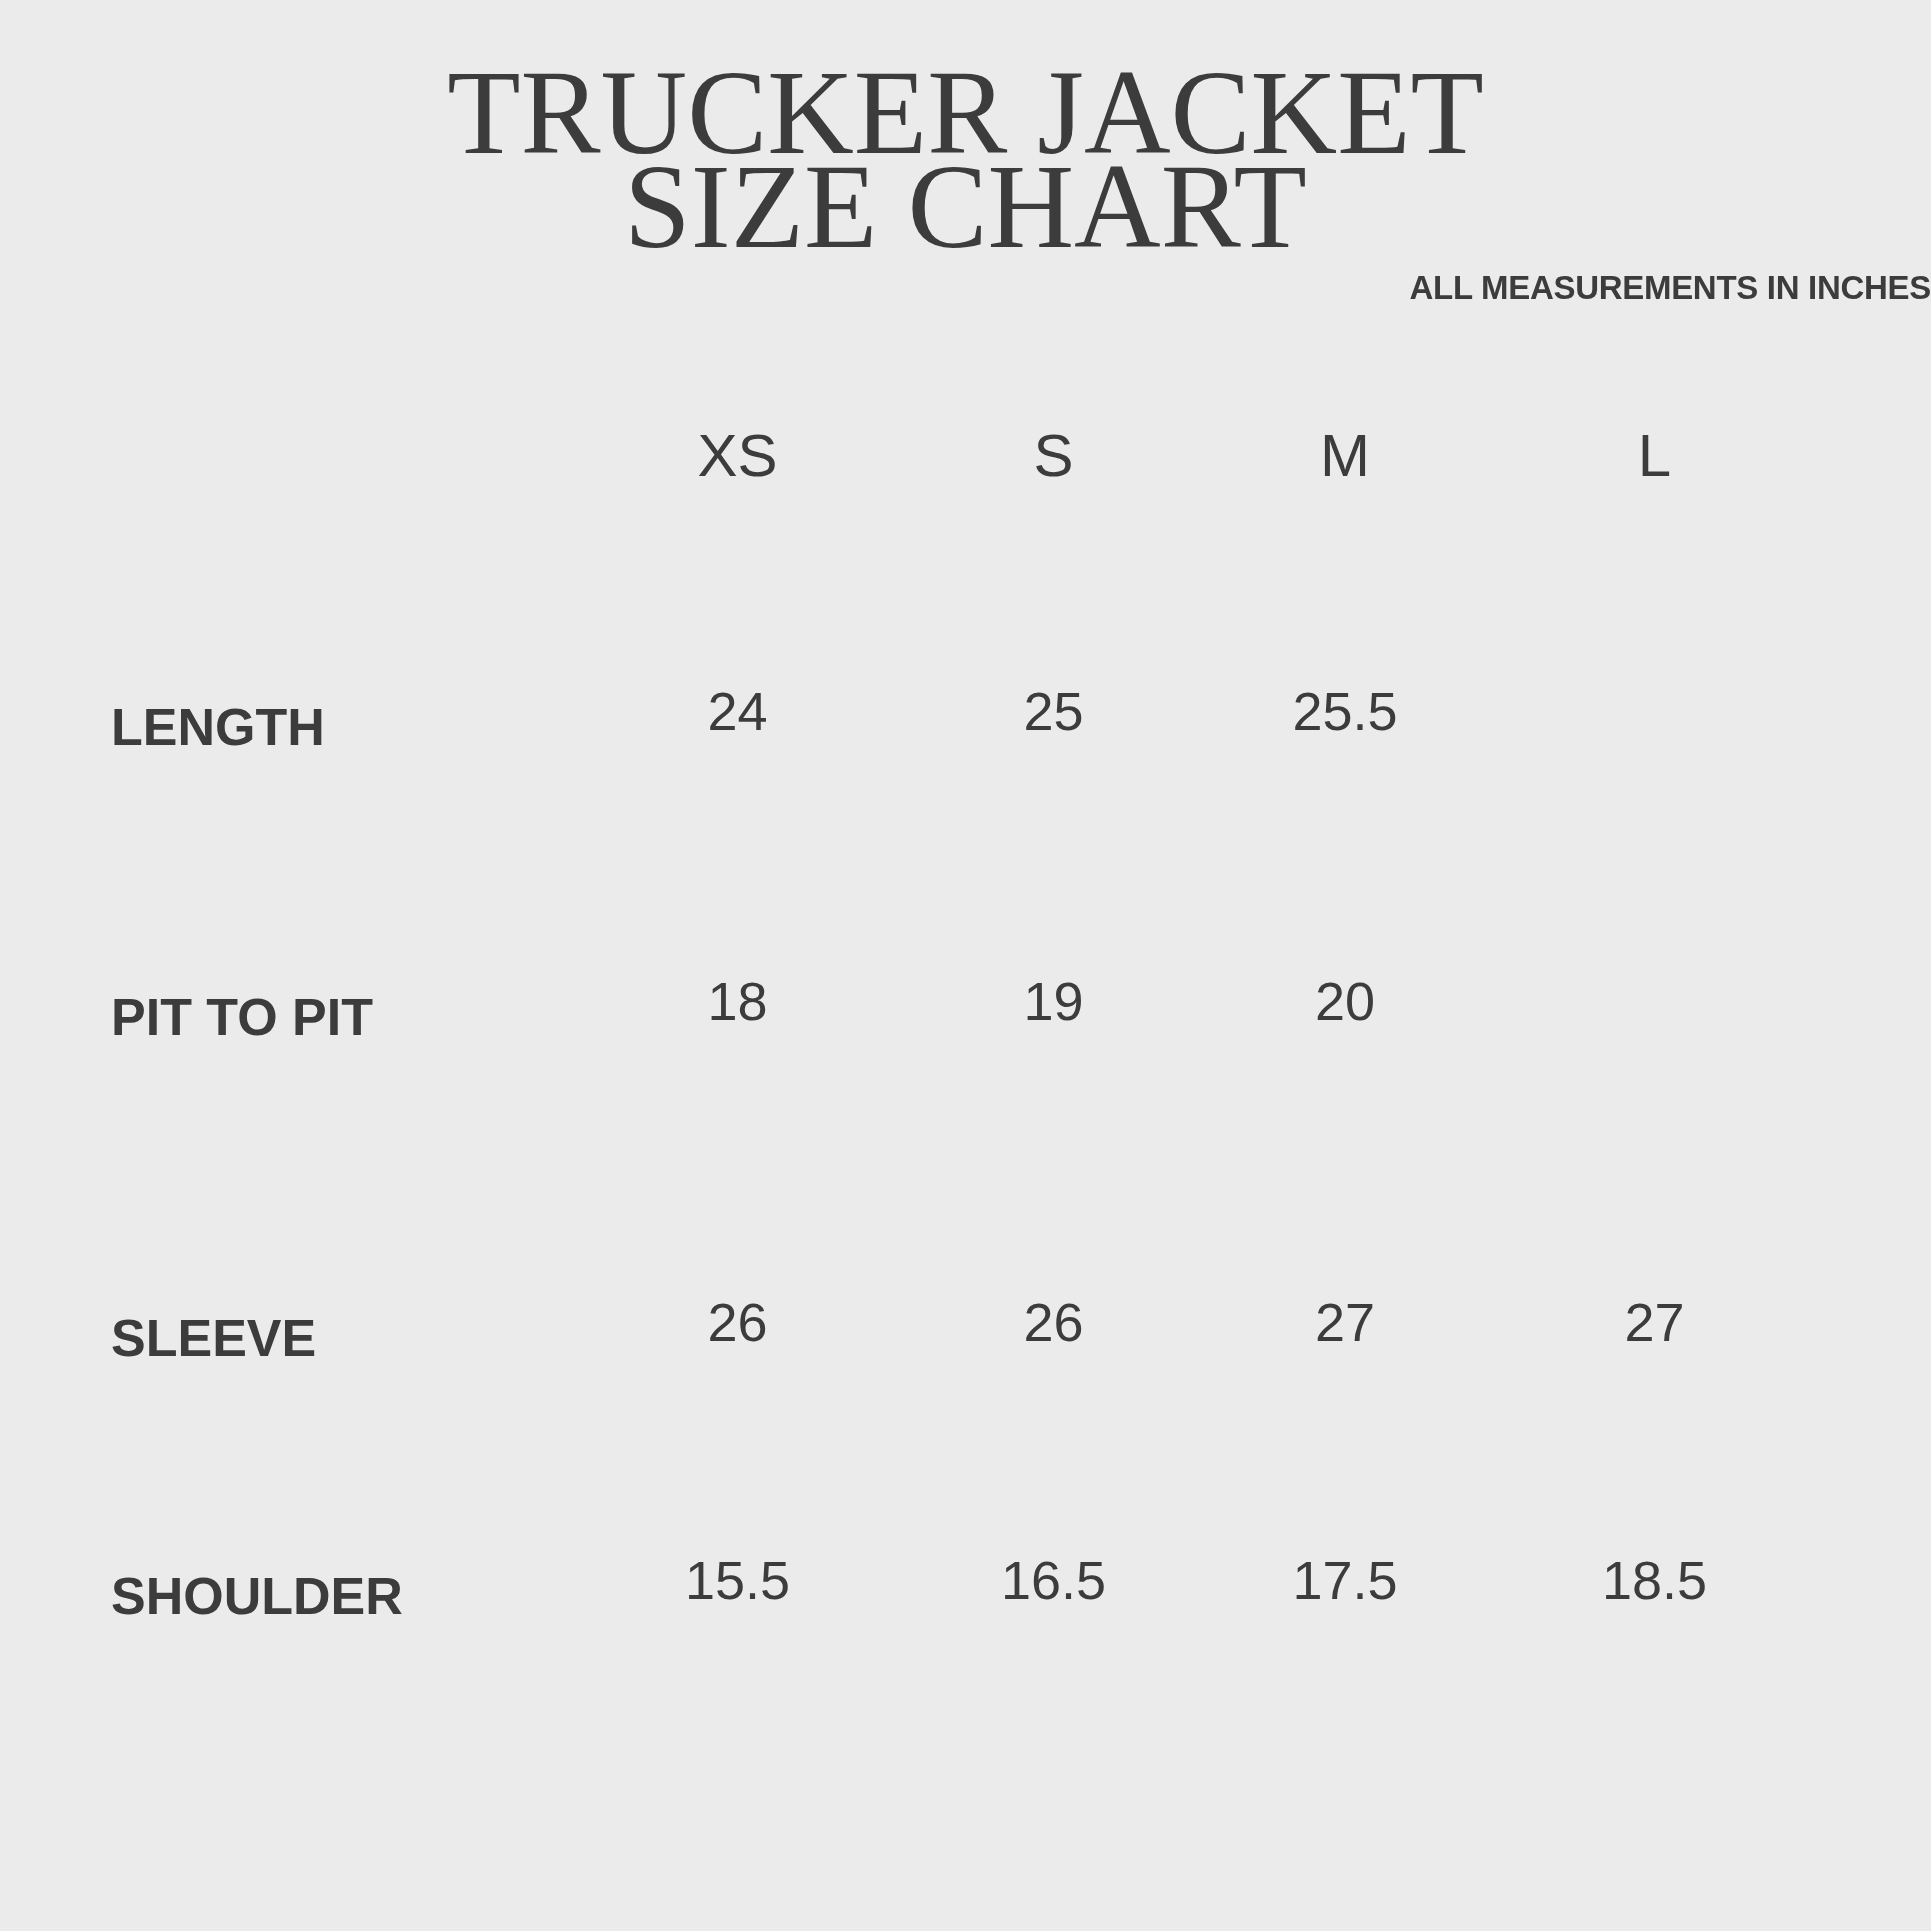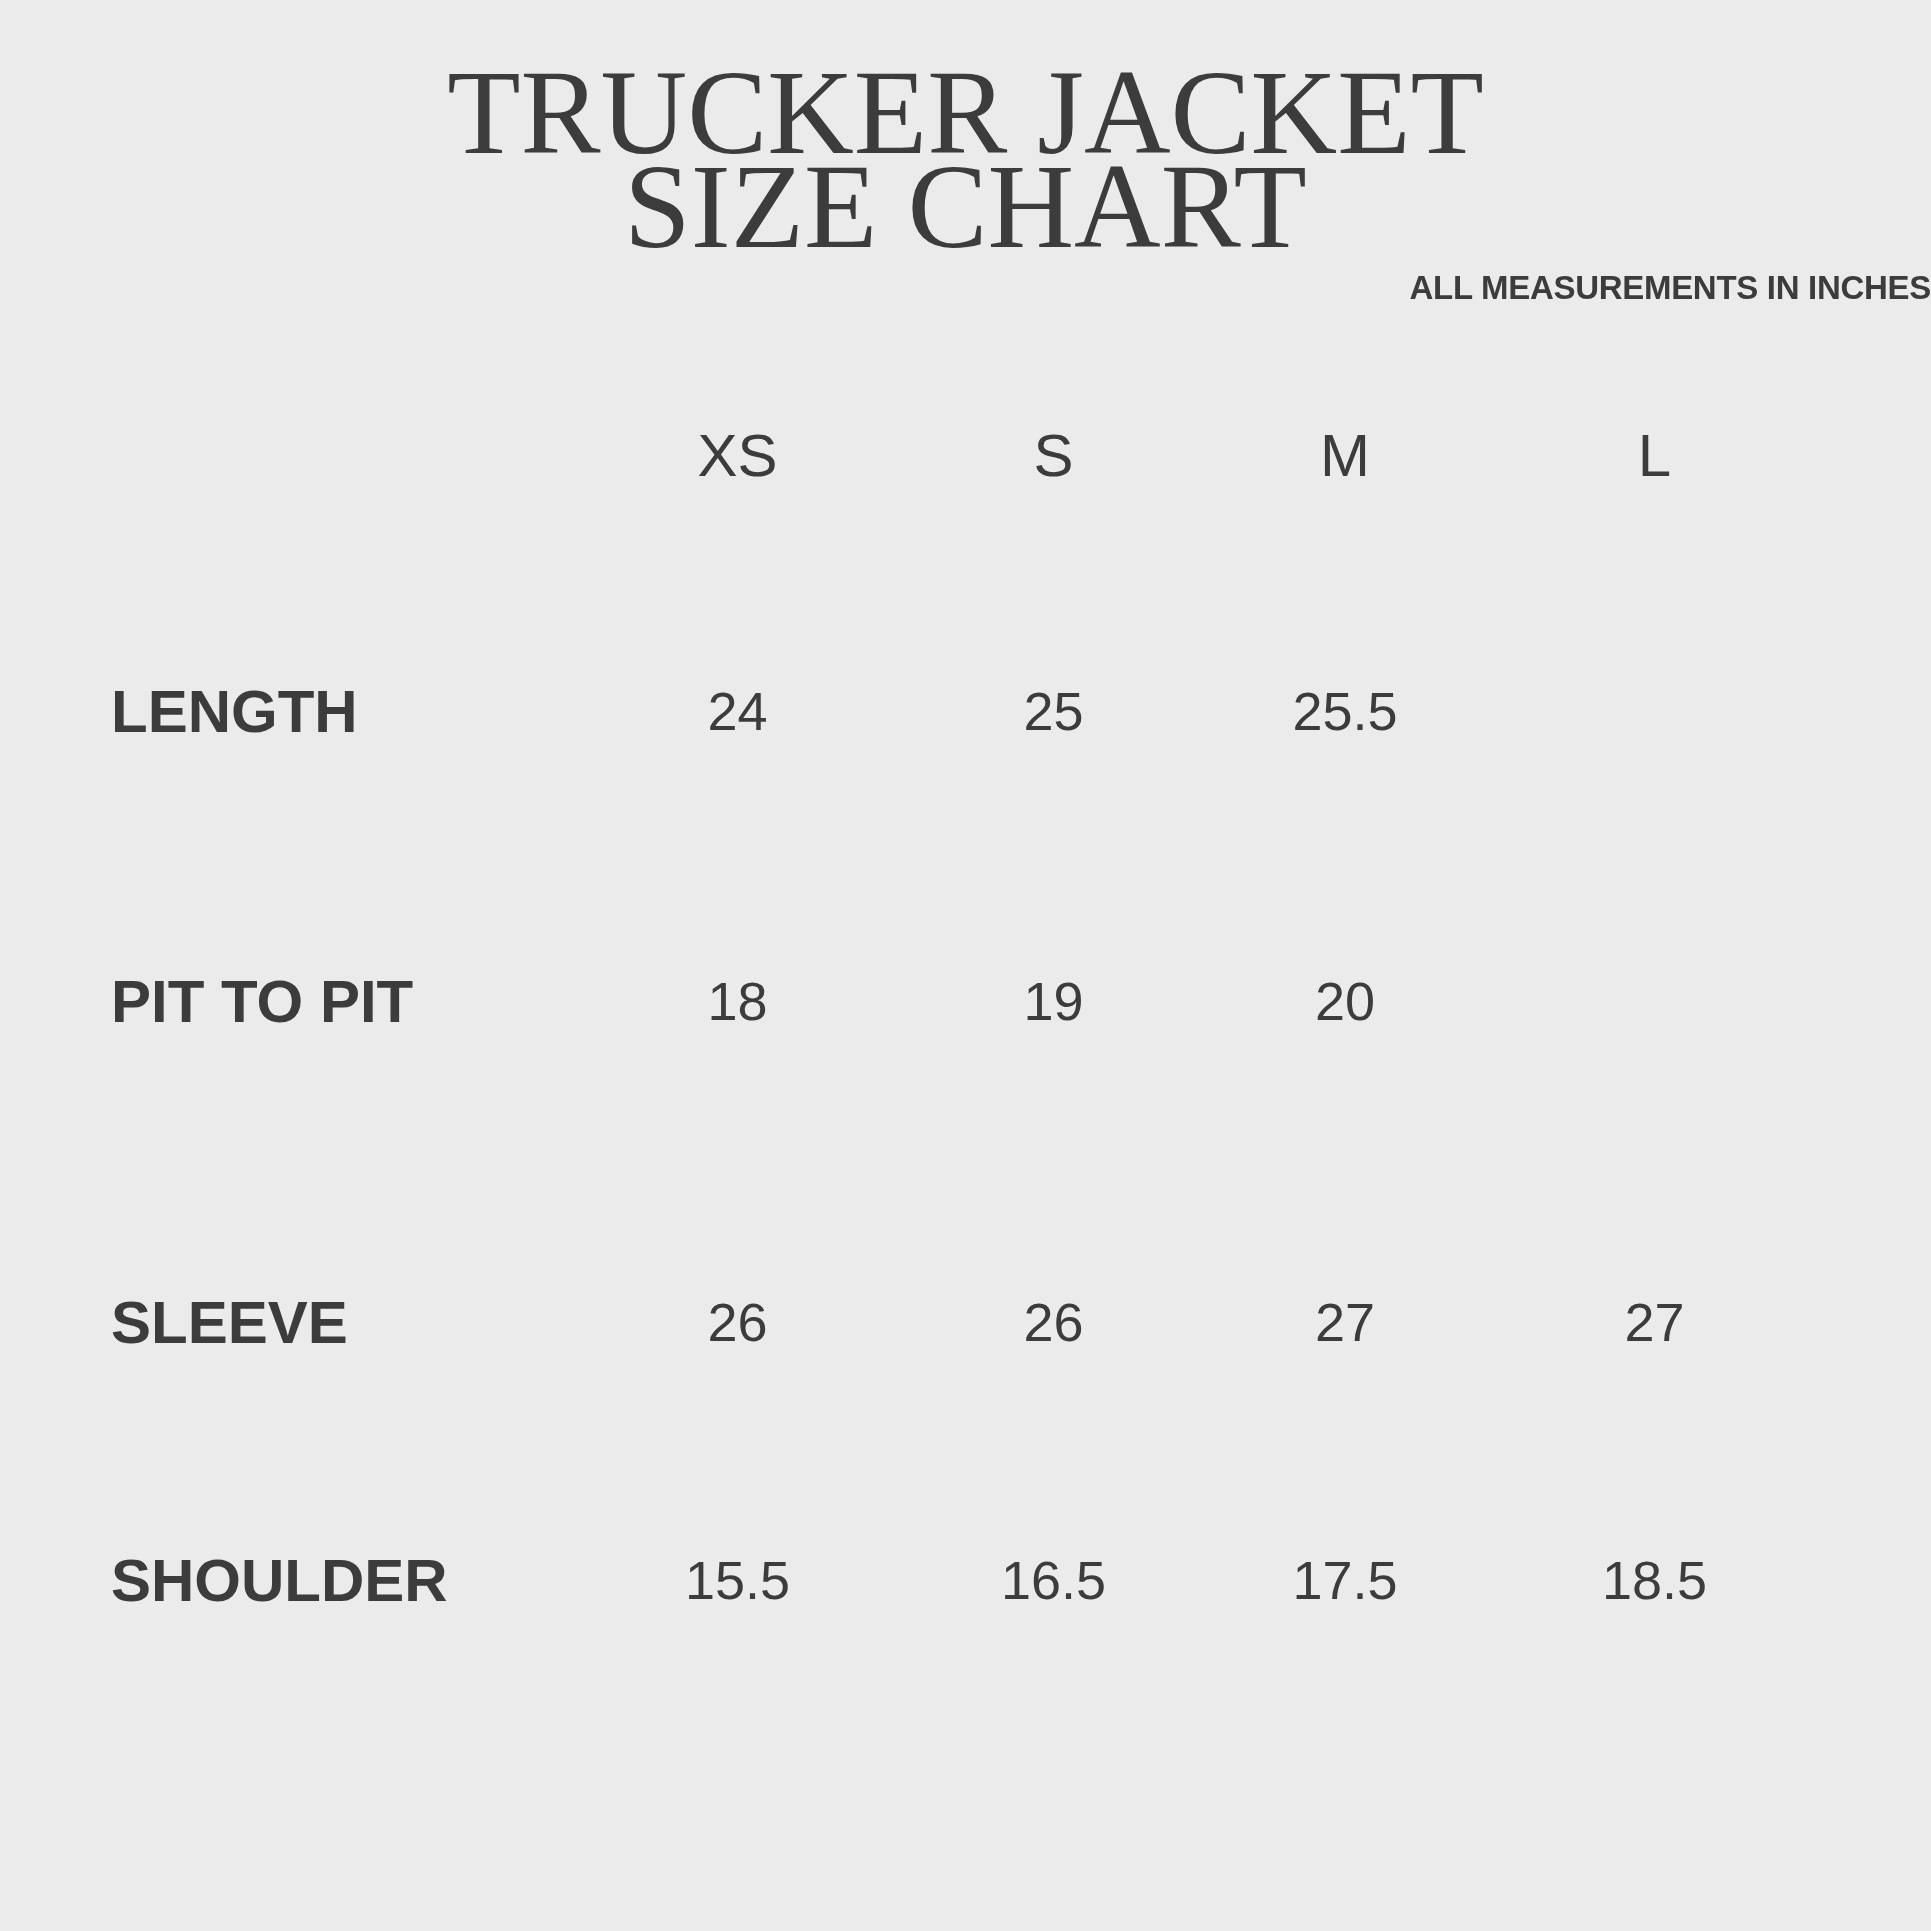--- a/index.html
+++ b/index.html
@@ -53,22 +53,23 @@
     width: 1831px;
     height: 77px;
     display: grid;
     grid-template-columns: 579px 317px 315px 268px 351px;
     font-family: "Liberation Sans", sans-serif;
   }
   .cell { line-height: 77px; white-space: nowrap; }
   .label-cell {
     padding-left: 111px;
     font-weight: 700;
-    font-size: 60px;
+    font-size: 52px;
     text-align: left;
+    margin-top: 16px;
   }
   .col-header {
     font-weight: 400;
     font-size: 60px;
     text-align: center;
   }
   .value-cell {
     font-weight: 400;
     font-size: 54px;
     text-align: center;

